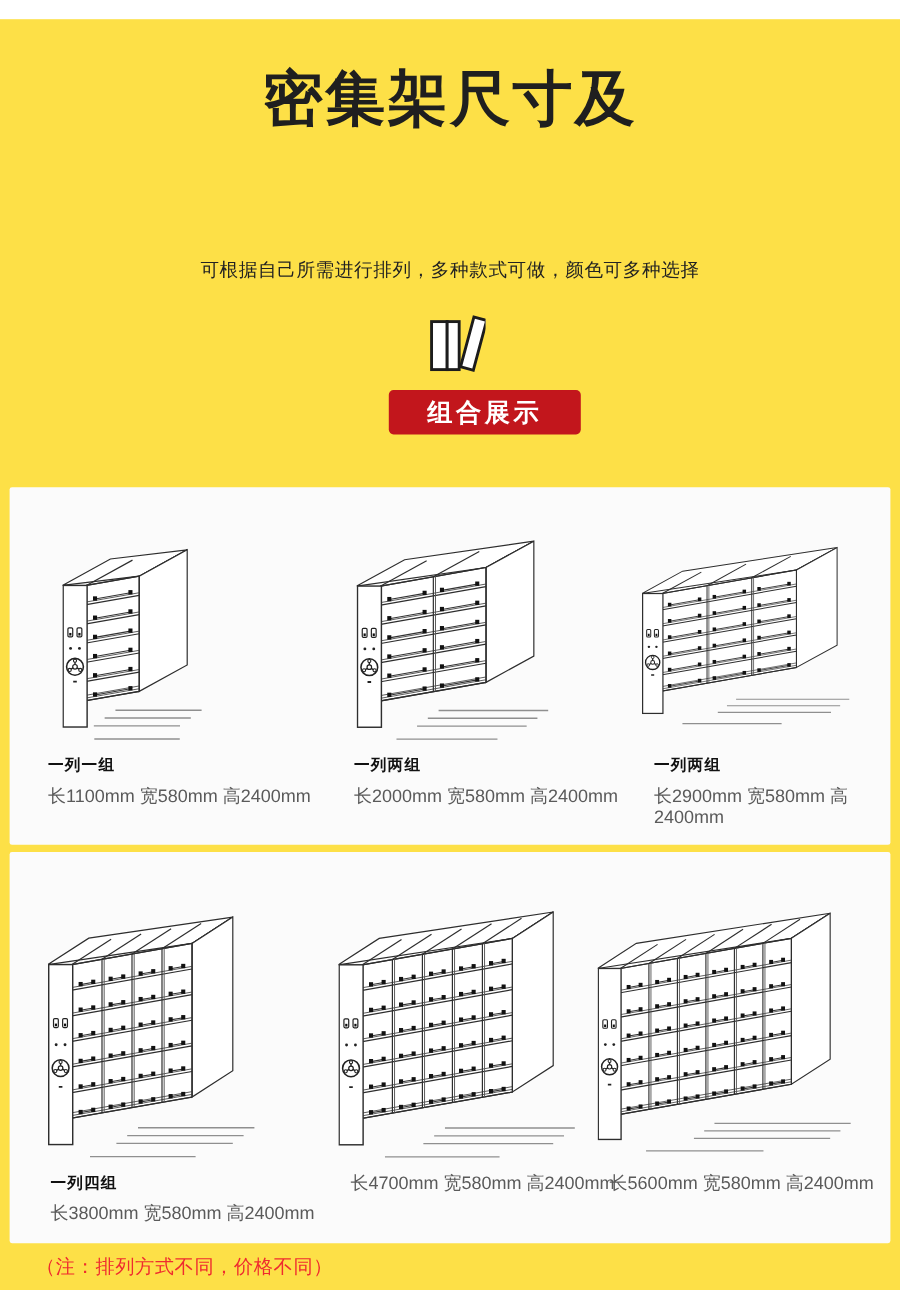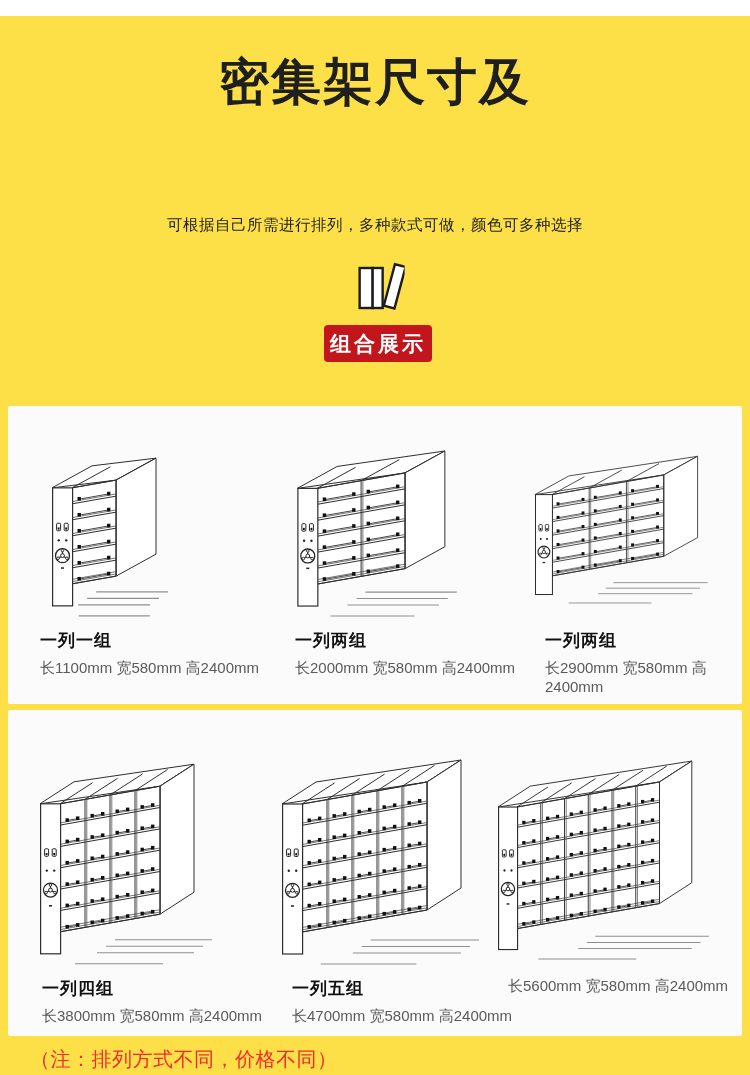--- a/index.html
+++ b/index.html
@@ -10,35 +10,35 @@
   .title-line { position:absolute; left:0; width:100%; text-align:center;
                 font-size:50px; font-weight:600; color:#1f1f1f; letter-spacing:2px; line-height:1.2; }
   .title-1 { top:36px; }
   .title-2 { top:102px; }
 
   .subtitle { position:absolute; top:199px; left:0; width:100%; text-align:center;
               font-size:15.5px; font-weight:500; color:#222; letter-spacing:0.5px; }
 
   .books { position:absolute; top:245px; left:50%; transform:translateX(-43%); width:52px; height:52px; }
 
-  .badge { position:absolute; top:309px; left:324px; width:108px; height:37px;
+  .badge { position:absolute; top:309px; left:324px; width:160px; height:37px;
            border-radius:4px; display:flex; align-items:center; justify-content:center;
            color:#fff; font-size:21px; font-weight:700; letter-spacing:3px; }
 
   .card { position:absolute; left:8px; width:734px; background:#fbfbfb; border-radius:2px; }
   .card-1 { top:390px; height:298px; }
   .card-2 { top:694px; height:326px; }
 
   .prod { position:absolute; }
   .prod .img { display:flex; align-items:flex-end; overflow:visible; }
   .prod .cap { padding-left:10px; margin-top:9px; }
-  .prod .cap .nm { font-size:17px; font-weight:700; color:#111; letter-spacing:1px; }
+  .prod .cap .nm { font-size:13px; font-weight:700; color:#111; letter-spacing:1px; }
   .prod .cap .dm { margin-top:7px; font-size:15px; color:#5a5a5a; }
 
-  .note { position:absolute; left:30px; top:1030px; font-size:20px; letter-spacing:0.5px; }
+  .note { position:absolute; left:30px; top:1030px; font-size:16px; letter-spacing:0.5px; }
 
   svg { display:block; }
 </style>
 </head>
 <body>
 
 <div class="page">
 
   <div class="title-line title-1">密集架尺寸及</div>
 
@@ -599,21 +599,20 @@
           <line x1="12.1" y1="87.2" x2="14.9" y2="88.8" stroke="#222" stroke-width="1.2"></line>
           <circle cx="14.9" cy="88.8" r="1.3" fill="#fff" stroke="#222" stroke-width="0.9"></circle>
           <line x1="9.0" y1="102.0" x2="12.0" y2="102.0" stroke="#222" stroke-width="1.5"></line>
           <line x1="88.8" y1="136.0" x2="197.0" y2="136.0" stroke="#8f8f8f" stroke-width="1.1"></line>
           <line x1="79.8" y1="142.5" x2="188.0" y2="142.5" stroke="#8f8f8f" stroke-width="1.1"></line>
           <line x1="70.8" y1="149.0" x2="179.0" y2="149.0" stroke="#8f8f8f" stroke-width="1.1"></line>
           <line x1="38.8" y1="160.0" x2="134.3" y2="160.0" stroke="#8f8f8f" stroke-width="1.1"></line>
         </svg>
       </div>
     <div class="cap">
-      <div class="nm">一列五组</div>
       <div class="dm">长4700mm 宽580mm 高2400mm</div>
     </div>
   </div>
   <div class="prod" style="left:498px; top:702px; width:247px;">
     <div class="img" style="height:250px; padding-left:0;">
         <svg viewBox="0 -50.4 260.0 214.4" width="260" height="214">
           <polygon points="0.0,0.0 170.0,-26.4 204.0,-48.4 34.0,-22.0" fill="#fff" stroke="#2e2e2e" stroke-width="1"></polygon>
           <line x1="20.0" y1="0.0" x2="52.6" y2="-21.1" stroke="#2e2e2e" stroke-width="1"></line>
           <line x1="45.0" y1="-4.4" x2="77.6" y2="-25.5" stroke="#2e2e2e" stroke-width="1"></line>
           <line x1="70.0" y1="-8.8" x2="102.6" y2="-29.9" stroke="#2e2e2e" stroke-width="1"></line>

